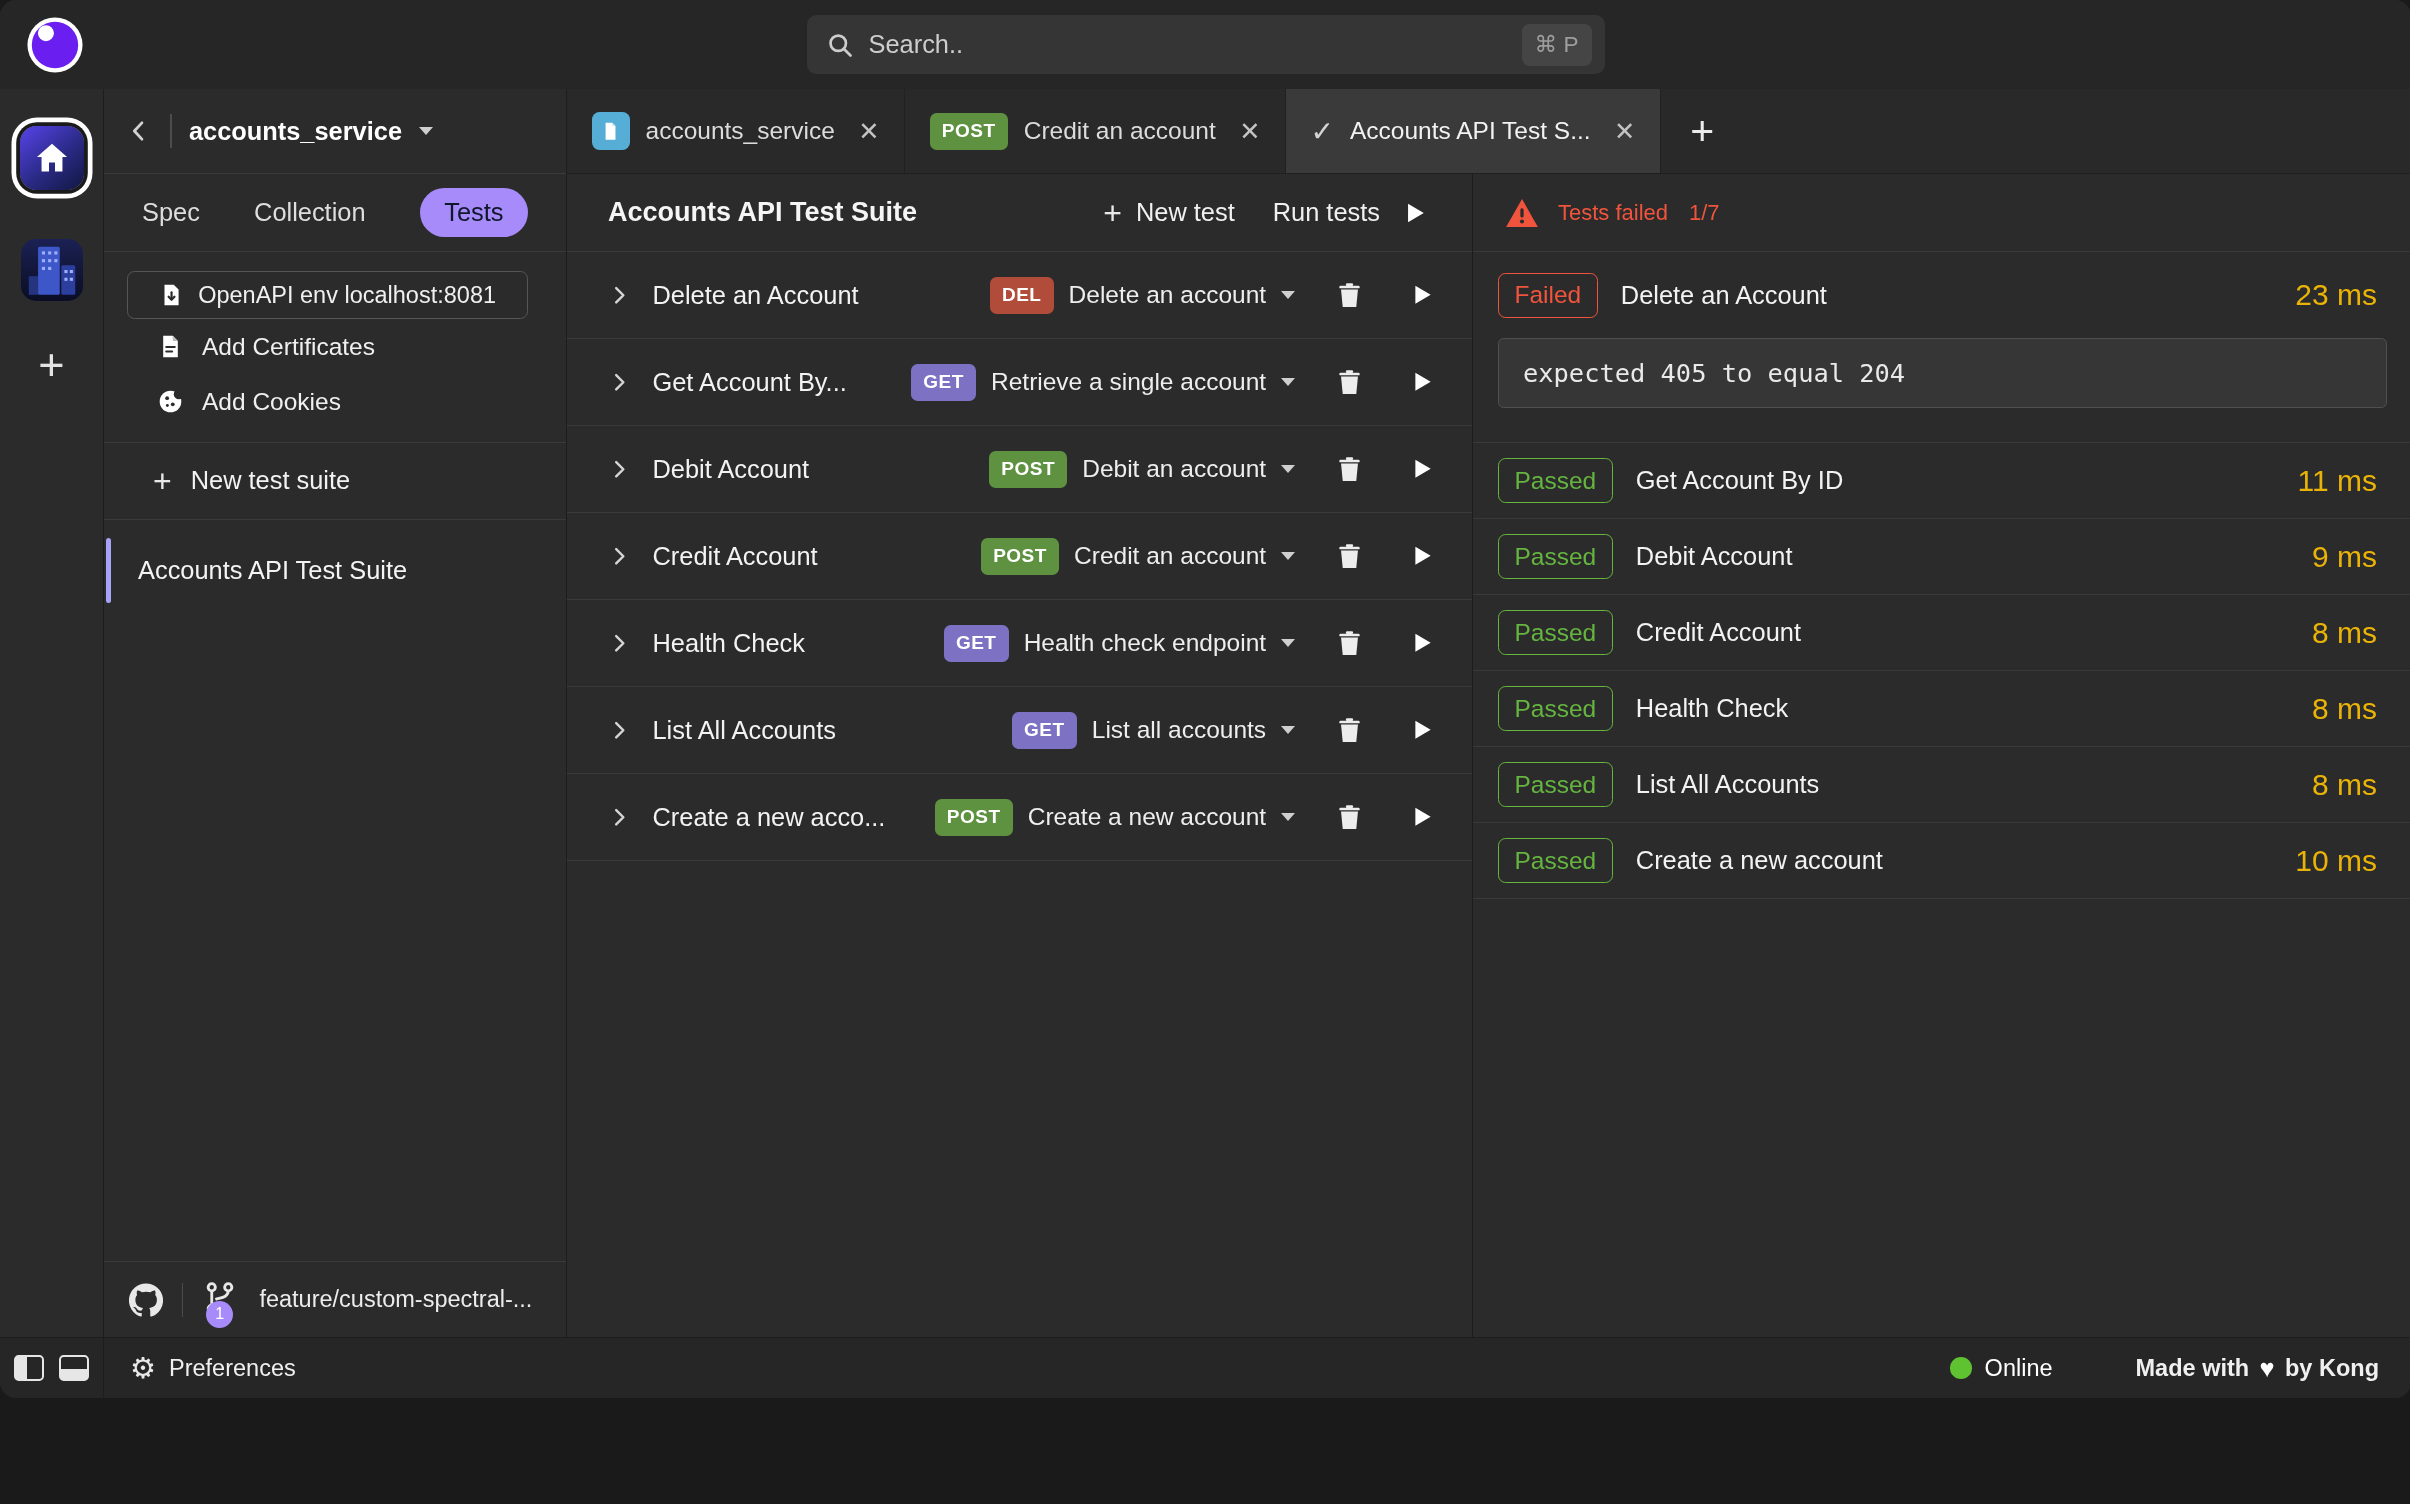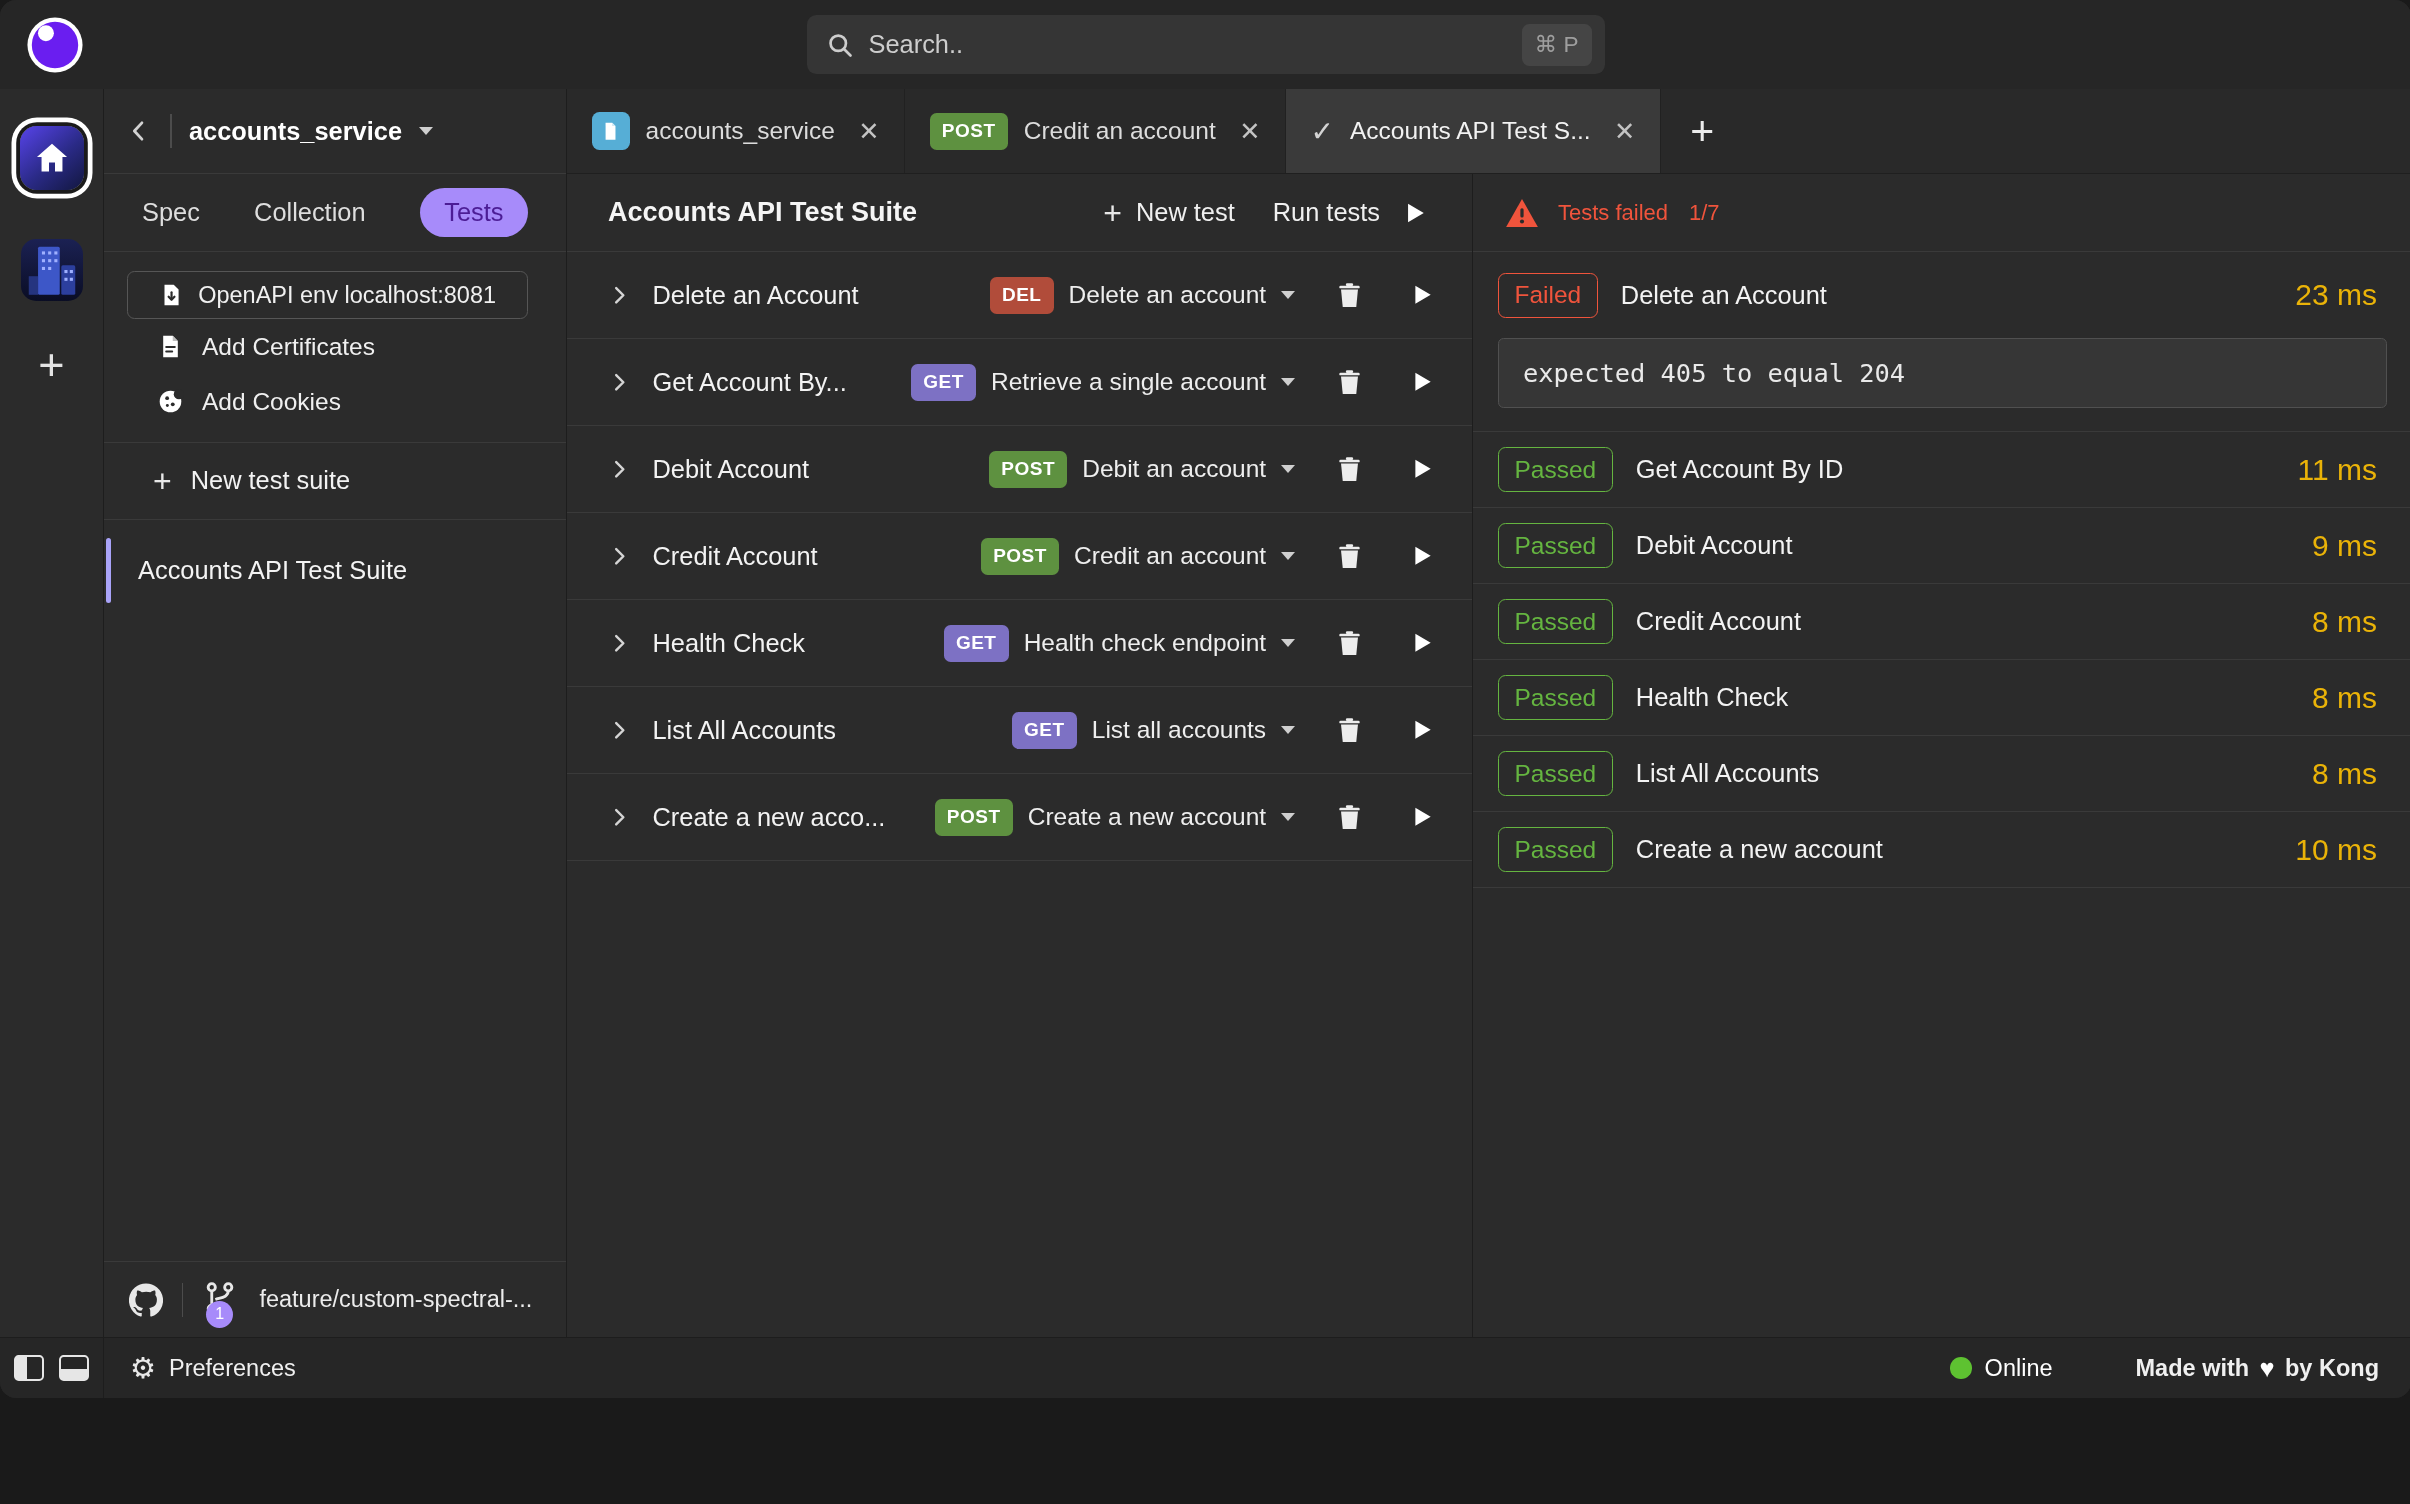--- a/index.html
+++ b/index.html
@@ -41,21 +41,21 @@
   .home-btn { width: 64px; height: 64px; border-radius: 17px; background: linear-gradient(140deg, #4f3fd8 10%, #2a2a86 55%, #12173f 100%); display: flex; align-items: center; justify-content: center; box-shadow: 0 0 0 3.8px #1b1b1b, 0 0 0 8.5px #ffffff; cursor: pointer; border: none; margin: 8.5px; }
   .org-avatar { width: 62px; height: 62px; border-radius: 15px; overflow: hidden; cursor: pointer; background: linear-gradient(180deg, #1b2153 0%, #0a0d24 100%); }
   .rail-plus { color: #e3e3e3; font-size: 45px; font-weight: 400; cursor: pointer; line-height: 1; }
   
   .left-panel { width: 463px; flex: 0 0 463px; background: #2b2b2b; border-right: 0.9px solid #1d1d1d; display: flex; flex-direction: column; }
   .lp-header { height: 85px; flex: 0 0 85px; border-bottom: 0.9px solid #3a3a3a; display: flex; align-items: center; gap: 17px; padding: 0 21px; }
   .vdiv { width: 1.9px; height: 34px; background: #4c4c4c; }
   .ws-name { font-weight: 700; font-size: 25.4px; }
   .lp-tabs { height: 78px; flex: 0 0 78px; border-bottom: 0.9px solid #3a3a3a; display: flex; align-items: center; justify-content: space-between; padding: 0 38px; }
   .lp-tab { color: #dedede; font-size: 25.4px; cursor: pointer; }
-  .lp-tab.pill { background: var(--accent-purple, #a78bfa); color: #4c1d95; border-radius: 941px; padding: 10.4px 24.5px; }
+  .lp-tab.pill { background: var(--accent-purple, #a78bfa); color: #0f172a; border-radius: 941px; padding: 10.4px 24.5px; }
   .lp-env { padding: 19px 0 13px; }
   .env-box { margin-left: 22.6px; width: 401px; height: 48px; border: 0.9px solid #565656; border-radius: 7.5px; display: flex; align-items: center; justify-content: center; gap: 14px; font-size: 23.5px; color: #f0f0f0; cursor: pointer; }
   .lp-link { height: 55px; display: flex; align-items: center; gap: 18px; padding-left: 53px; font-size: 24.5px; color: #f0f0f0; cursor: pointer; }
   .lp-div { height: 0.9px; background: #3a3a3a; flex: 0 0 0.9px; }
   .new-suite { height: 76px; flex: 0 0 76px; display: flex; align-items: center; gap: 19px; padding-left: 49px; font-size: 25.4px; color: #f2f2f2; cursor: pointer; }
   .plus-glyph { font-size: 32px; color: #e8e8e8; line-height: 1; }
   .suite-list { padding: 14px 0; }
   .suite-item { height: 73px; display: flex; align-items: center; padding-left: 34px; font-size: 25.4px; color: #f4f4f4; position: relative; cursor: pointer; }
   .suite-item .sel-bar { position: absolute; left: 1.9px; top: 3.8px; bottom: 3.8px; width: 5.6px; border-radius: 2.8px; background: #a9a3f8; }
   .lp-spacer { flex: 1; }
@@ -91,21 +91,21 @@
   .icon-btn { display: flex; align-items: center; justify-content: center; cursor: pointer; }
   .trash-btn { margin-left: 40px; }
   .play-btn { margin-left: 45px; margin-right: 7.5px; }
   
   .results-panel { width: 938px; flex: 0 0 938px; display: flex; flex-direction: column; background: #2b2b2b; overflow: hidden; }
   .results-header { height: 78px; flex: 0 0 78px; border-bottom: 0.9px solid #3a3a3a; display: flex; align-items: center; gap: 19px; padding: 0 32px; color: var(--failed-red, #f0543c); font-size: 22px; }
   .fail-ratio { margin-left: 1.9px; }
   .status-badge { border: 1.9px solid #888; border-radius: 7.5px; padding: 7.5px 16px; font-size: 24.5px; white-space: nowrap; }
   .s-failed { color: var(--failed-red, #f0543c); border-color: var(--failed-red, #f0543c); }
   .s-passed { color: var(--passed-green, #65b540); border-color: var(--passed-green, #65b540); }
-  .failed-block { border-bottom: 0.9px solid #3a3a3a; padding: 15px 0 23px; }
+  .failed-block { border-bottom: 0.9px solid #3a3a3a; padding: 15px 0 34px; }
   .result-line { display: flex; align-items: center; gap: 22.6px; padding: 0 34px 0 24.5px; height: 56px; }
   .result-name { font-size: 25.4px; color: #f3f3f3; }
   .result-time { margin-left: auto; font-size: 30px; color: #eab308; white-space: nowrap; }
   .error-box { margin: 15px 24.5px 0; background: #363636; border: 0.9px solid #505050; border-radius: 5.6px; padding: 19px 24.5px; font-family: "DejaVu Sans Mono", monospace; font-size: 25.4px; color: #e9e9e9; }
   .passed-row { height: 76px; flex: 0 0 76px; border-bottom: 0.9px solid #3a3a3a; display: flex; align-items: center; gap: 22.6px; padding: 0 34px 0 24.5px; }
   
   .statusbar { height: 61px; flex: 0 0 61px; border-top: 0.9px solid #1d1d1d; background: #262626; display: flex; align-items: center; font-size: 23.5px; }
   .sb-left { width: 104px; flex: 0 0 104px; height: 100%; display: flex; align-items: center; justify-content: center; gap: 15px; border-right: 0.9px solid #1d1d1d; }
   .pane-icon { width: 30px; height: 25.4px; border: 2.4px solid #e6e6e6; border-radius: 4.7px; position: relative; cursor: pointer; }
   .pane-icon.left::before  { content: ""; position: absolute; left: 0; top: 0; bottom: 0; width: 11.3px; background: #e6e6e6; }

